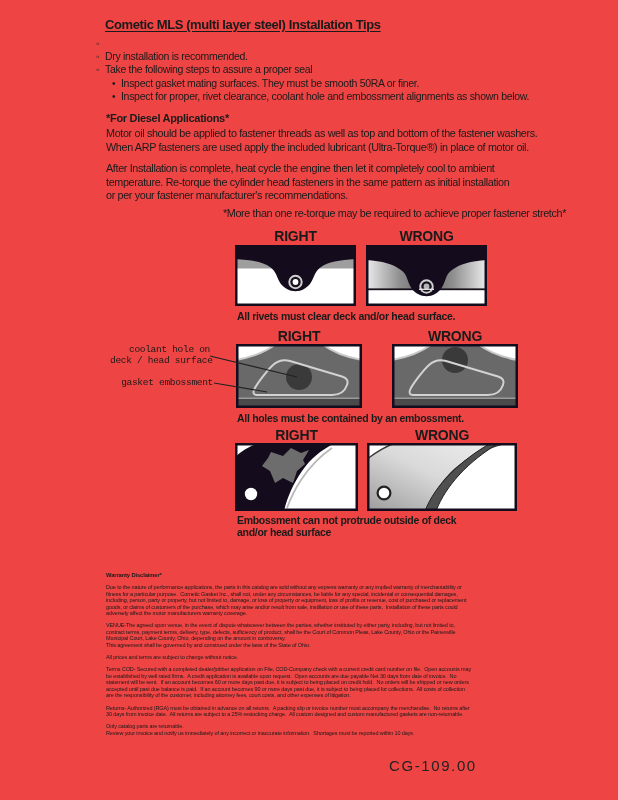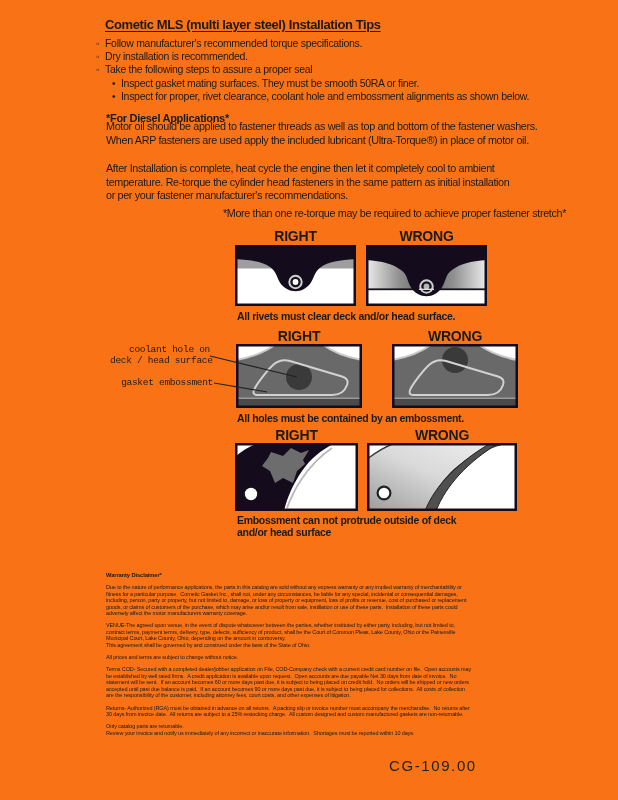--- a/index.html
+++ b/index.html
@@ -1,32 +1,32 @@
 <!DOCTYPE html>
 <html><head>
 <meta charset="utf-8">
 <style>
   html,body{margin:0;padding:0;background:#e8e8e8;}
   .page{
-    position:relative;width:618px;height:800px;background:#f97316;
+    position:relative;width:618px;height:800px;background:#ef4444;
     font-family:"Liberation Sans", sans-serif;color:#1a1a1a;overflow:hidden;
     margin:0 auto;
   }
   .abs{position:absolute;}
   .doc-title{
     left:105px;top:17px;font-size:13px;font-weight:bold;letter-spacing:-0.4px;
     text-decoration:underline;text-underline-offset:2px;white-space:nowrap;
   }
   .bullets{left:96px;top:37px;width:450px;font-size:10.5px;letter-spacing:-0.3px;line-height:13.2px;}
   .bullet-row{display:flex;align-items:flex-start;white-space:nowrap;}
   .bullet-row.sub{margin-left:16px;}
   .b-glyph{width:9px;flex:0 0 9px;font-size:10px;line-height:13.2px;}
   .diesel-heading{left:106px;top:112px;font-size:11px;font-weight:bold;letter-spacing:-0.3px;}
   .body-para{font-size:10.8px;letter-spacing:-0.35px;line-height:13.6px;white-space:pre-wrap;width:460px;}
-  .p1{left:106px;top:120px;}
+  .p1{left:106px;top:127px;}
   .p2{left:106px;top:162px;}
   .p3{left:106px;top:207px;text-align:right;}
   .rw-label{font-size:14px;font-weight:bold;text-align:center;letter-spacing:-0.2px;}
   .dcaption{font-size:10.5px;font-weight:bold;letter-spacing:-0.3px;line-height:12px;white-space:pre-wrap;}
   .side-label{font-size:9.5px;letter-spacing:-0.3px;text-align:right;line-height:11px;white-space:nowrap;font-family:Liberation Mono, monospace;}
   .dbox{display:block;}
   .warranty{left:106px;top:572px;width:430px;font-size:5.5px;letter-spacing:-0.12px;line-height:6.4px;}
   .warranty .w-head{font-weight:bold;font-size:5.8px;margin-bottom:6px;}
   .warranty p{margin:0 0 6px 0;white-space:pre-wrap;}
   .footer-code{left:389px;top:757px;font-size:15px;letter-spacing:1.6px;color:#222;}
@@ -34,21 +34,20 @@
 </head>
 <body>
 
 <div class="page">
 
   <div class="abs doc-title">Cometic MLS (multi layer steel) Installation Tips</div>
 
   <div class="abs bullets">
     <div class="bullet-row">
       <span class="b-glyph">◦</span>
-      <span>Follow manufacturer's recommended torque specifications.</span>
     </div>
     <div class="bullet-row">
       <span class="b-glyph">◦</span>
       <span>Dry installation is recommended.</span>
     </div>
     <div class="bullet-row">
       <span class="b-glyph">◦</span>
       <span>Take the following steps to assure a proper seal</span>
     </div>
     <div class="bullet-row sub">

